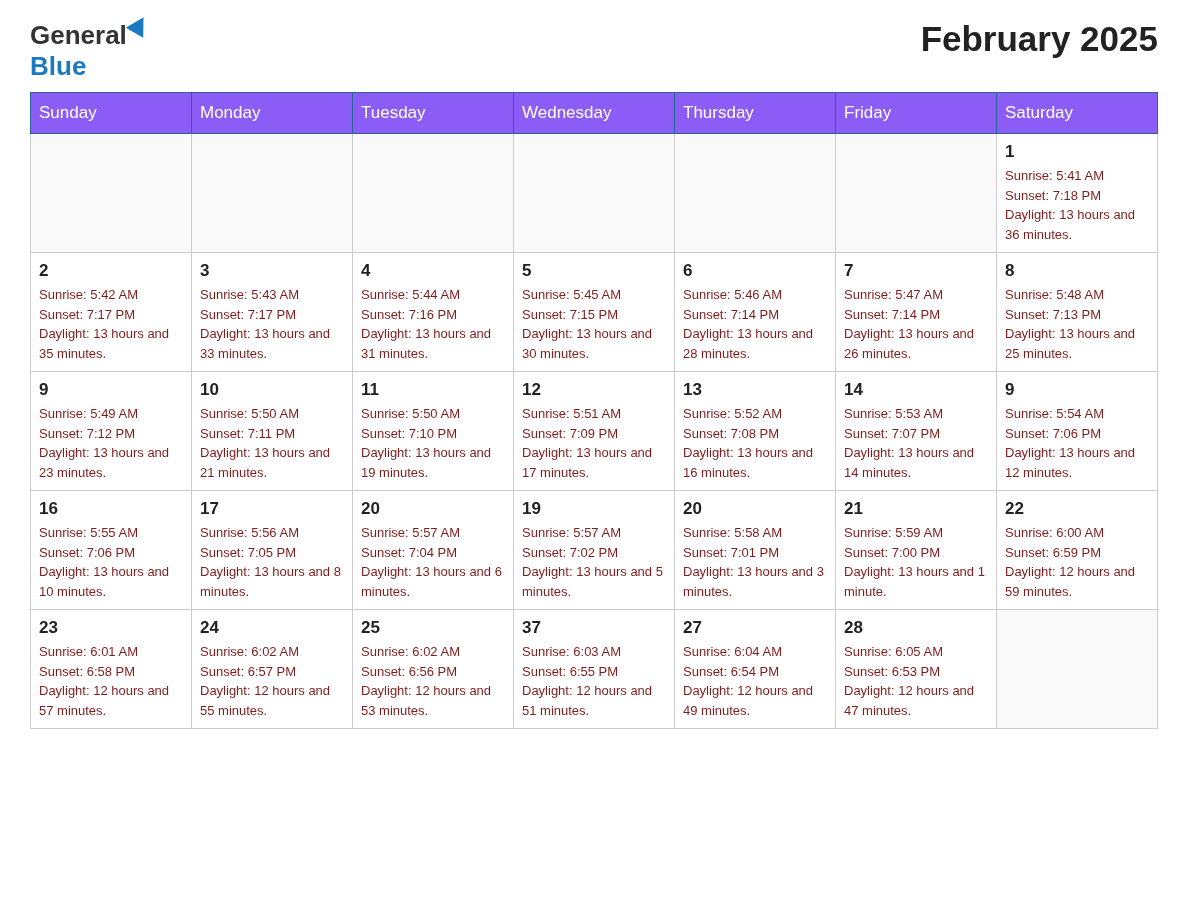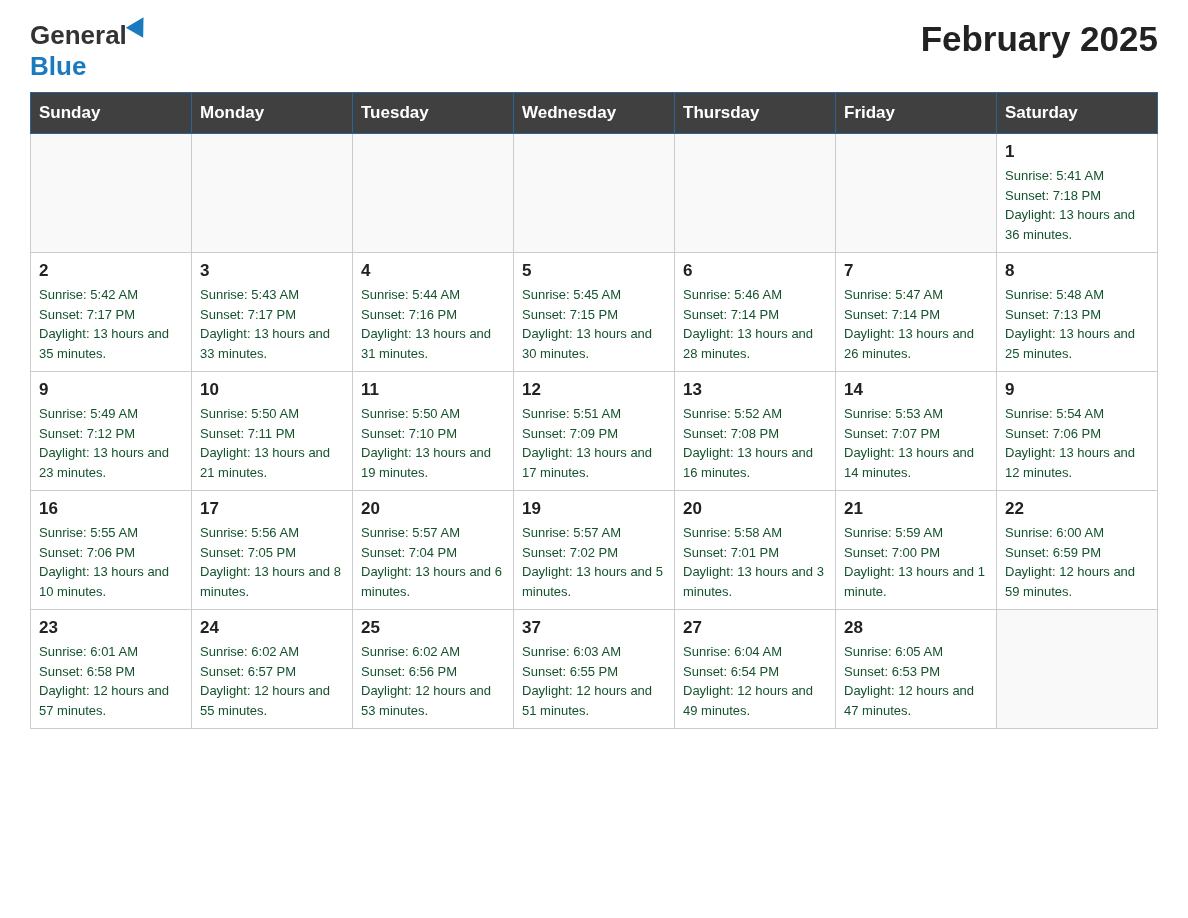--- a/index.html
+++ b/index.html
@@ -54,45 +54,45 @@
       font-size: 22px;
       color: #444;
       margin-top: 4px;
     }
     .calendar-table {
       width: 100%;
       border-collapse: collapse;
       margin-top: 10px;
     }
     .calendar-table thead th {
-      background: #404040;
+      background: #8b5cf6;
       color: #fff;
       font-size: 17px;
-      font-weight: bold;
+      font-weight: normal;
       padding: 10px 8px;
       text-align: left;
       border: 1px solid #2a6496;
     }
     .calendar-table tbody td {
       vertical-align: top;
       border: 1px solid #ccc;
       padding: 8px 8px;
       width: 14.28%;
       min-height: 100px;
     }
     .day-number {
       font-size: 17px;
       font-weight: bold;
       color: #222;
       display: block;
       margin-bottom: 4px;
     }
     .day-detail {
       font-size: 13px;
-      color: #14532d;
+      color: #7f1d1d;
       line-height: 1.5;
     }
     .empty-cell {
       background: #f9f9f9;
     }
     .week-row td {
       border-top: 2px solid #2a6496;
     }
   </style>
 </head>

